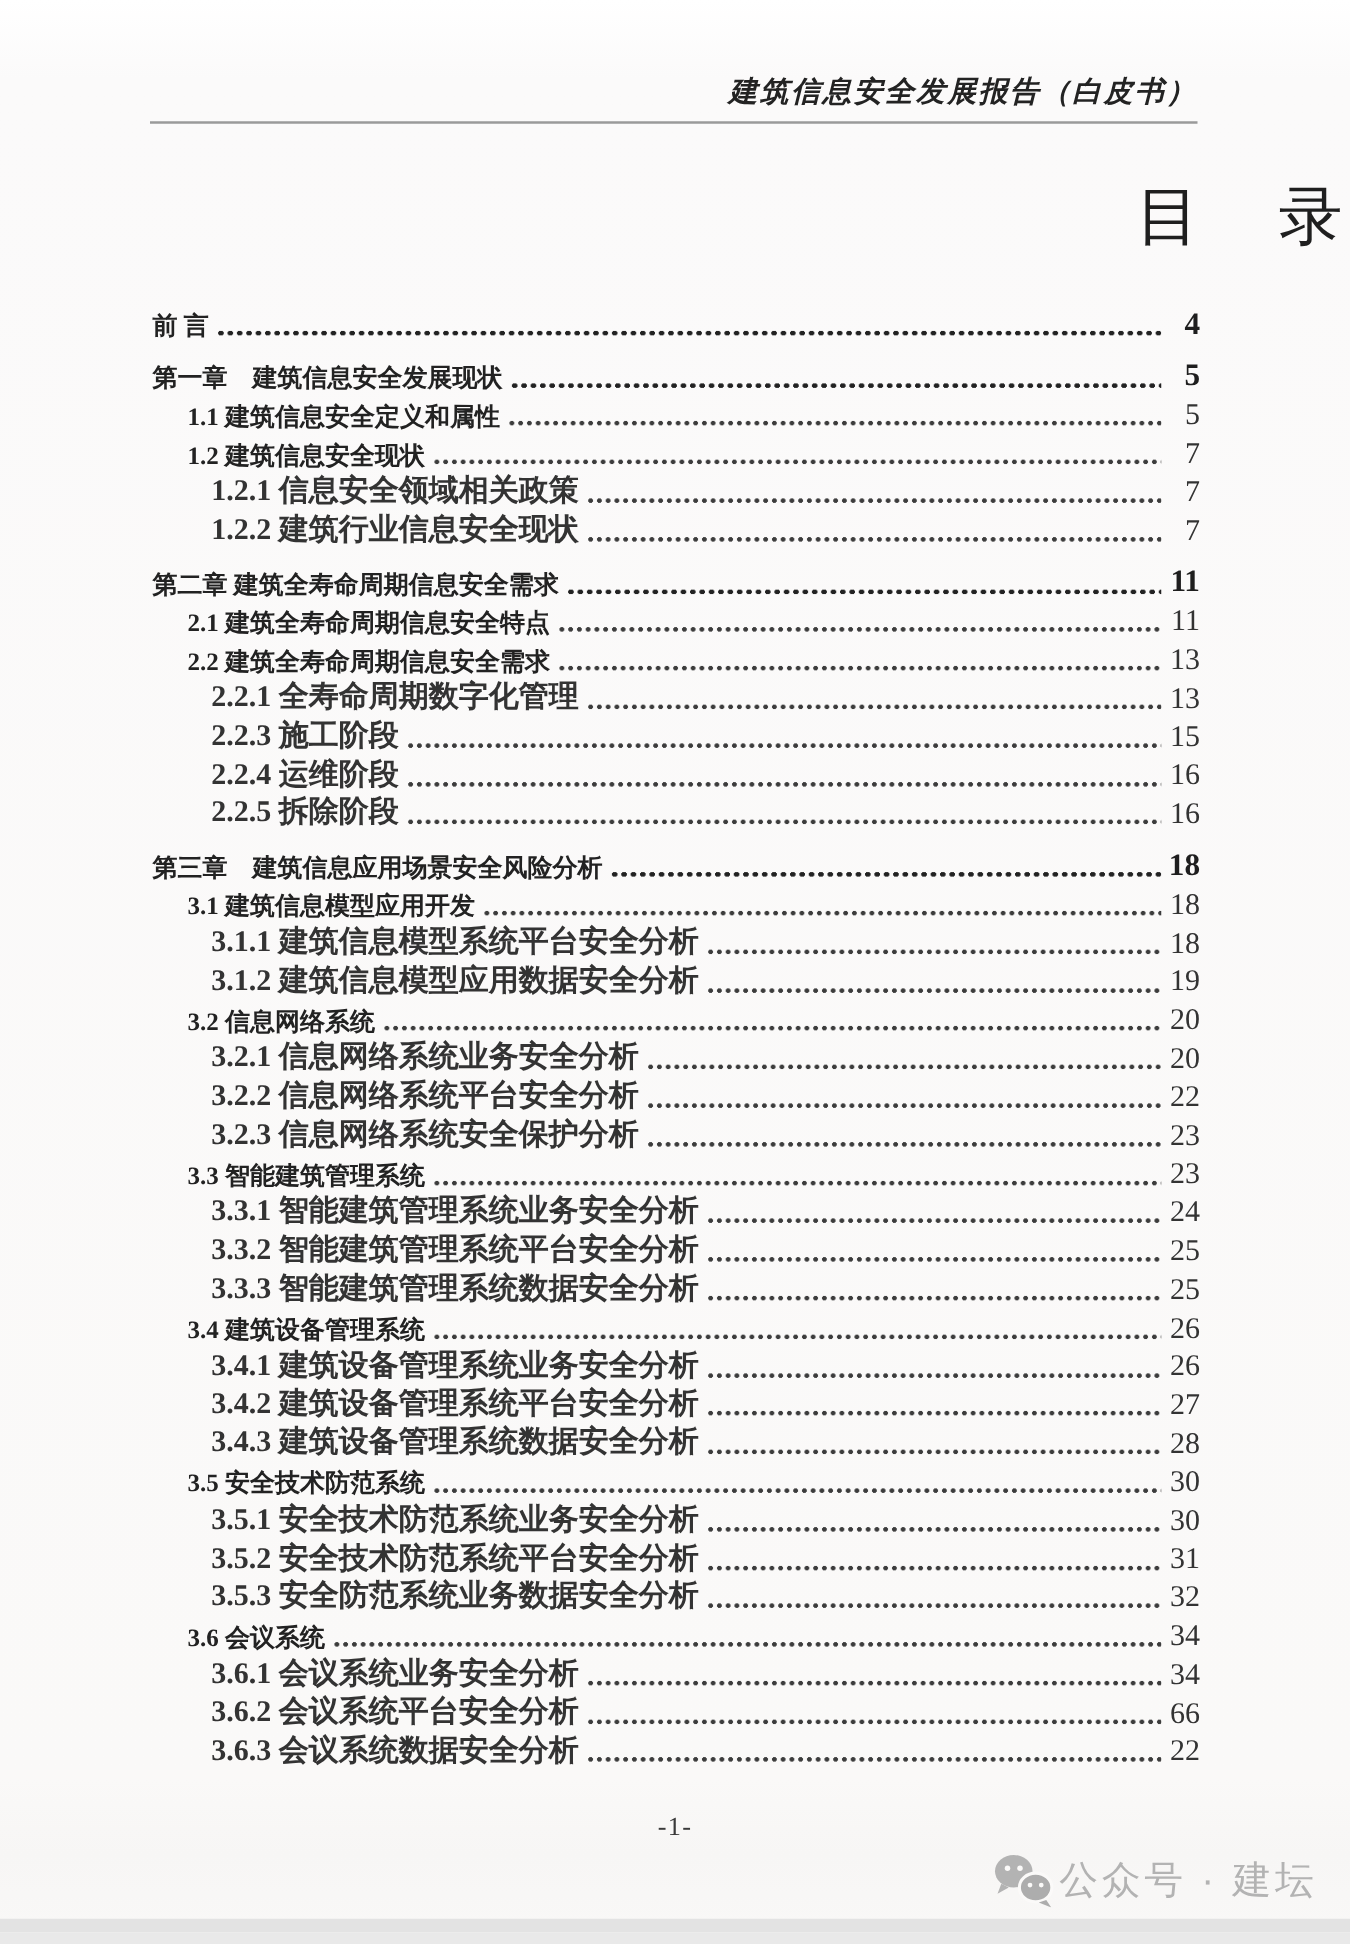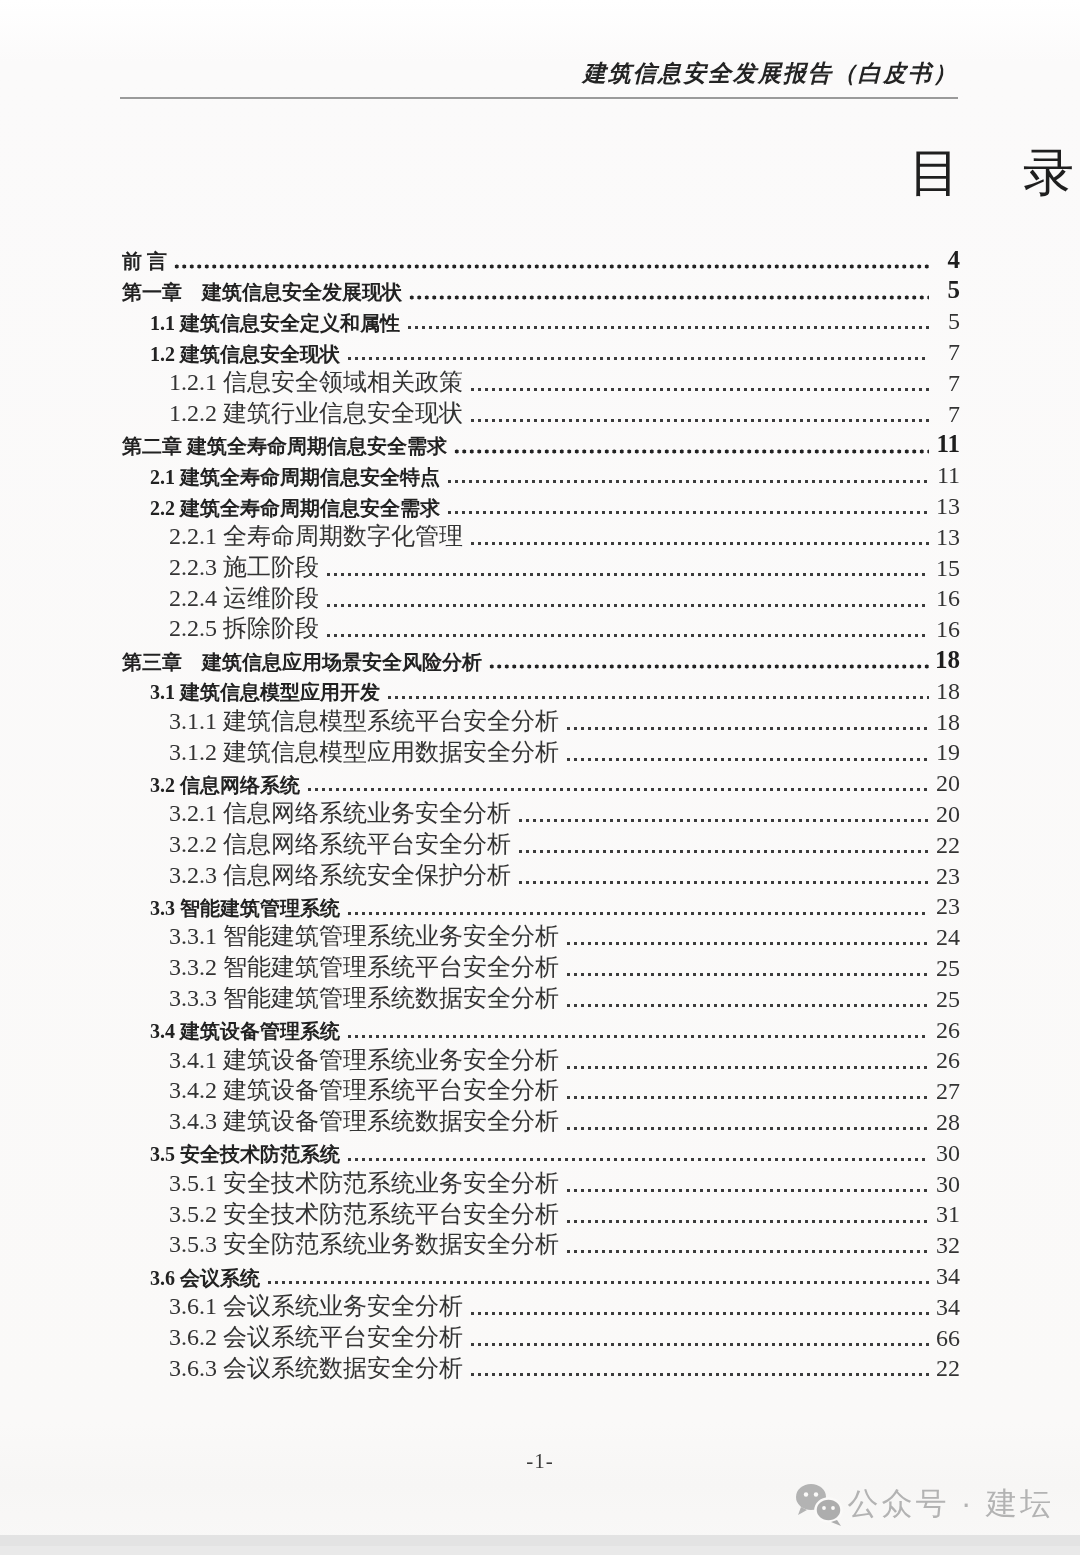--- a/index.html
+++ b/index.html
@@ -44,31 +44,31 @@
   }
   
   .toc {
     margin: 34px 120px 0 122px;
   }
   .toc-row {
     display: flex;
     align-items: flex-end;
     height: 30.8px;
   }
-  .toc-row.lvl0 { margin-top: 0; }
+  .toc-row.lvl0 { margin-top: 11px; }
   .toc-row.lvl0:first-child { margin-top: 0; }
   .toc-row .label {
     white-space: nowrap;
     line-height: 1.08;
     font-size: 20px;
   }
   .toc-row.lvl0 .label,
   .toc-row.lvl1 .label { font-weight: 700; color: #222; }
   .toc-row.lvl1 .label { padding-left: 28px; }
-  .toc-row.lvl2 .label { padding-left: 47px; font-size: 24px; font-weight: 400; color: #333; }
+  .toc-row.lvl2 .label { padding-left: 47px; font-size: 24px; font-weight: 700; color: #333; }
   .leader {
     flex: 1;
     height: 5px;
     margin: 0 5px 4px 6px;
     background-image: radial-gradient(circle, #3c3c3c 1.7px, rgba(0,0,0,0) 1.8px);
     background-size: 7px 5px;
     background-repeat: repeat-x;
     background-position: left bottom;
   }
   .toc-row.lvl0 .leader {

